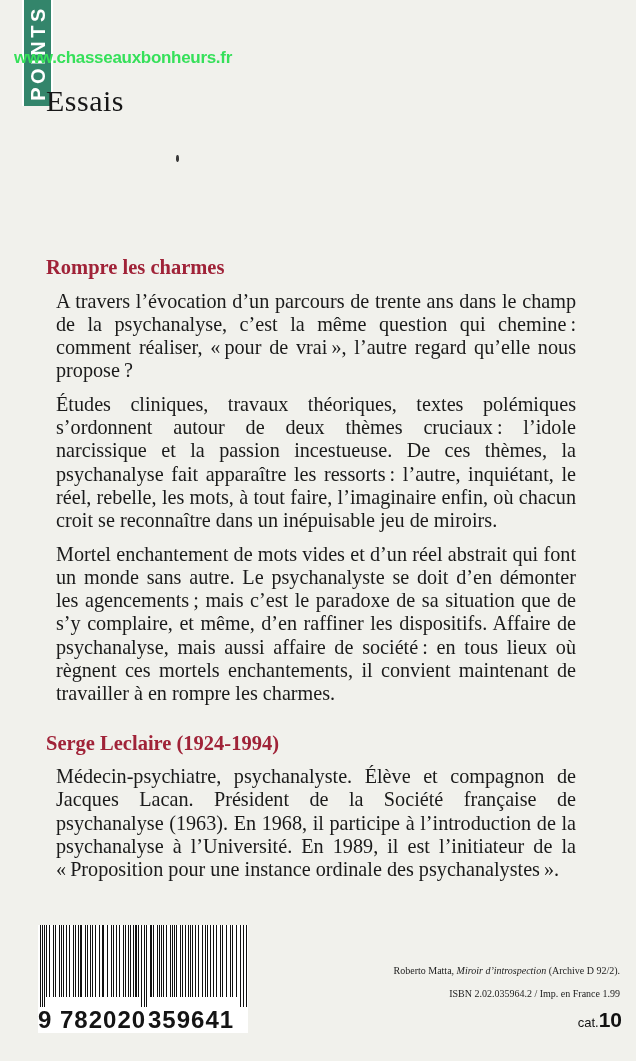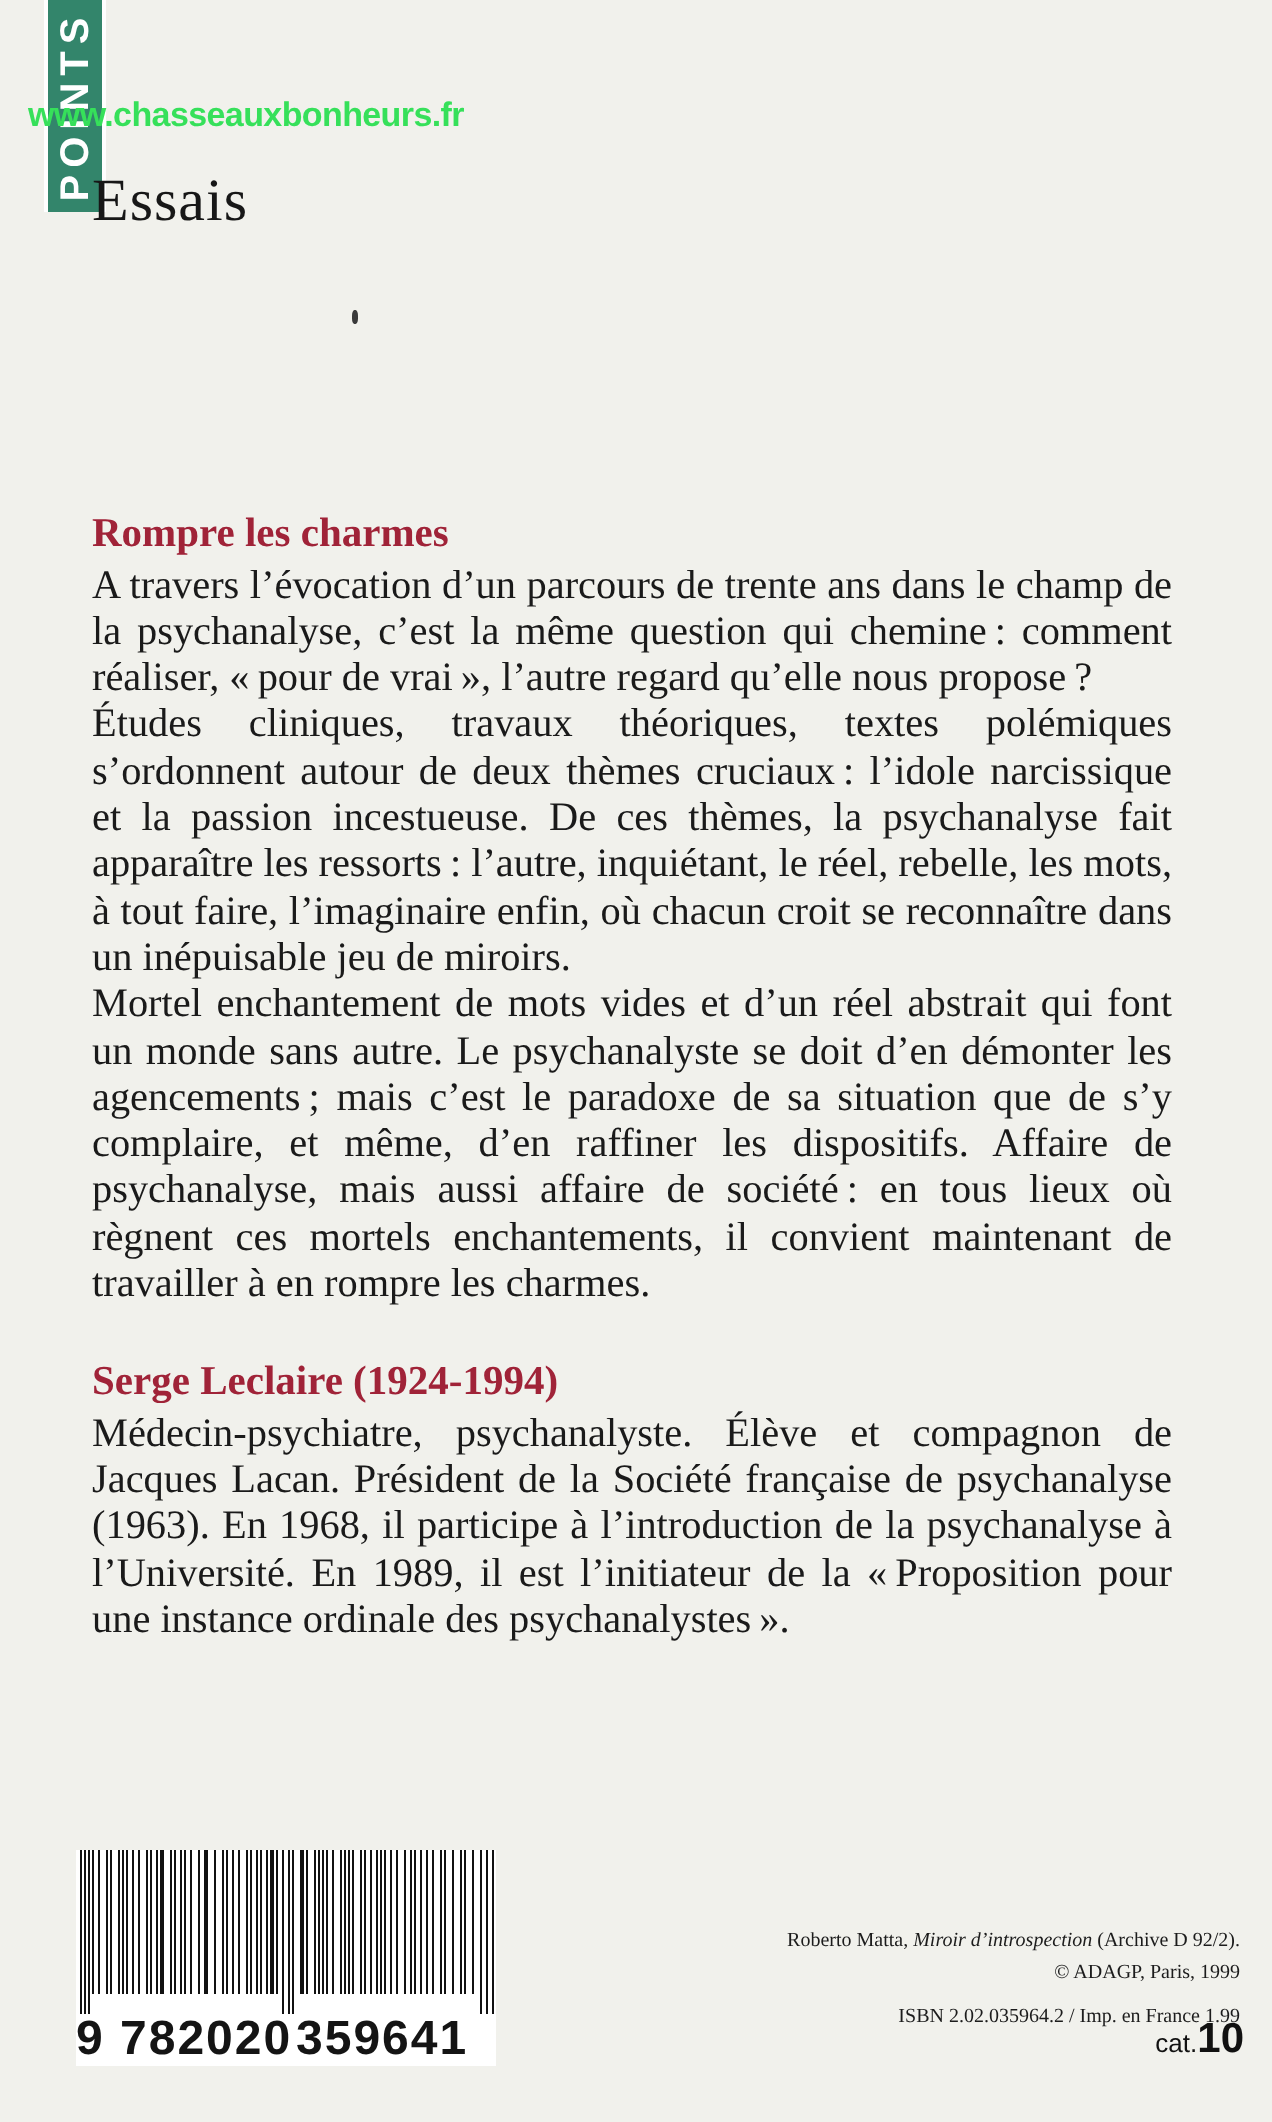--- a/index.html
+++ b/index.html
@@ -94,21 +94,21 @@
     font-size: 20.5px;
     font-weight: bold;
     line-height: 1.15;
     margin: 0 0 2px 0;
   }
   .para {
     color: #1a1a1a;
     font-family: "Liberation Serif", serif;
     font-size: 20.2px;
     line-height: 23.3px;
-    margin: 0;
+    margin: 10px;
     text-align: justify;
     text-justify: inter-word;
     hyphens: none;
   }
   #author-heading {
     margin-top: 26px;
   }
 
   
   #barcode-area {
@@ -301,21 +301,20 @@
       <span class="grp2">359641</span>
     </div>
   </div>
 
   <div id="colophon">
     <div class="credit-line">
       <span>Roberto Matta,</span>
       <em>Miroir d’introspection</em>
       <span>(Archive D 92/2).</span>
     </div>
-    <div>© ADAGP, Paris, 1999</div>
     <div class="gap"></div>
     <div>ISBN 2.02.035964.2 / Imp. en France 1.99</div>
   </div>
 
   <div id="cat-box">
     <span class="cat-word">cat.</span><span class="cat-num">10</span>
   </div>
 
 </div>
 

